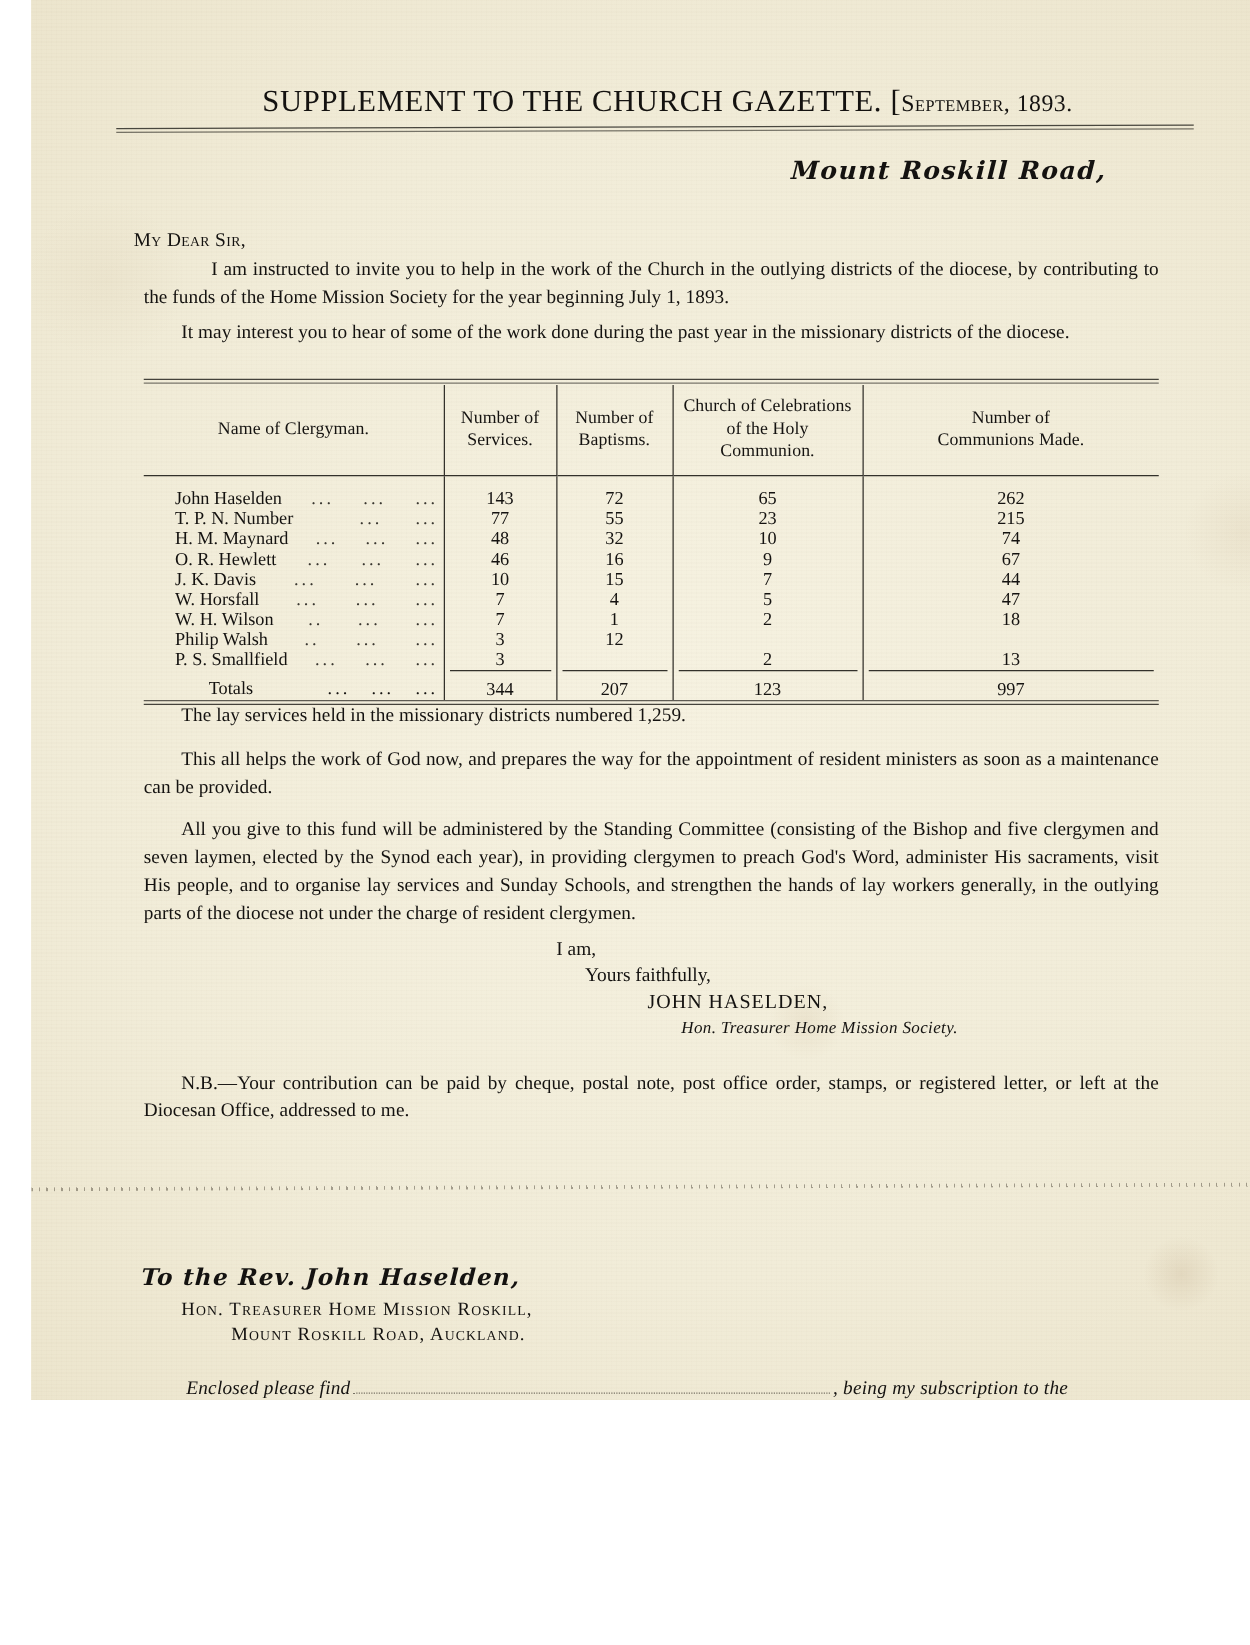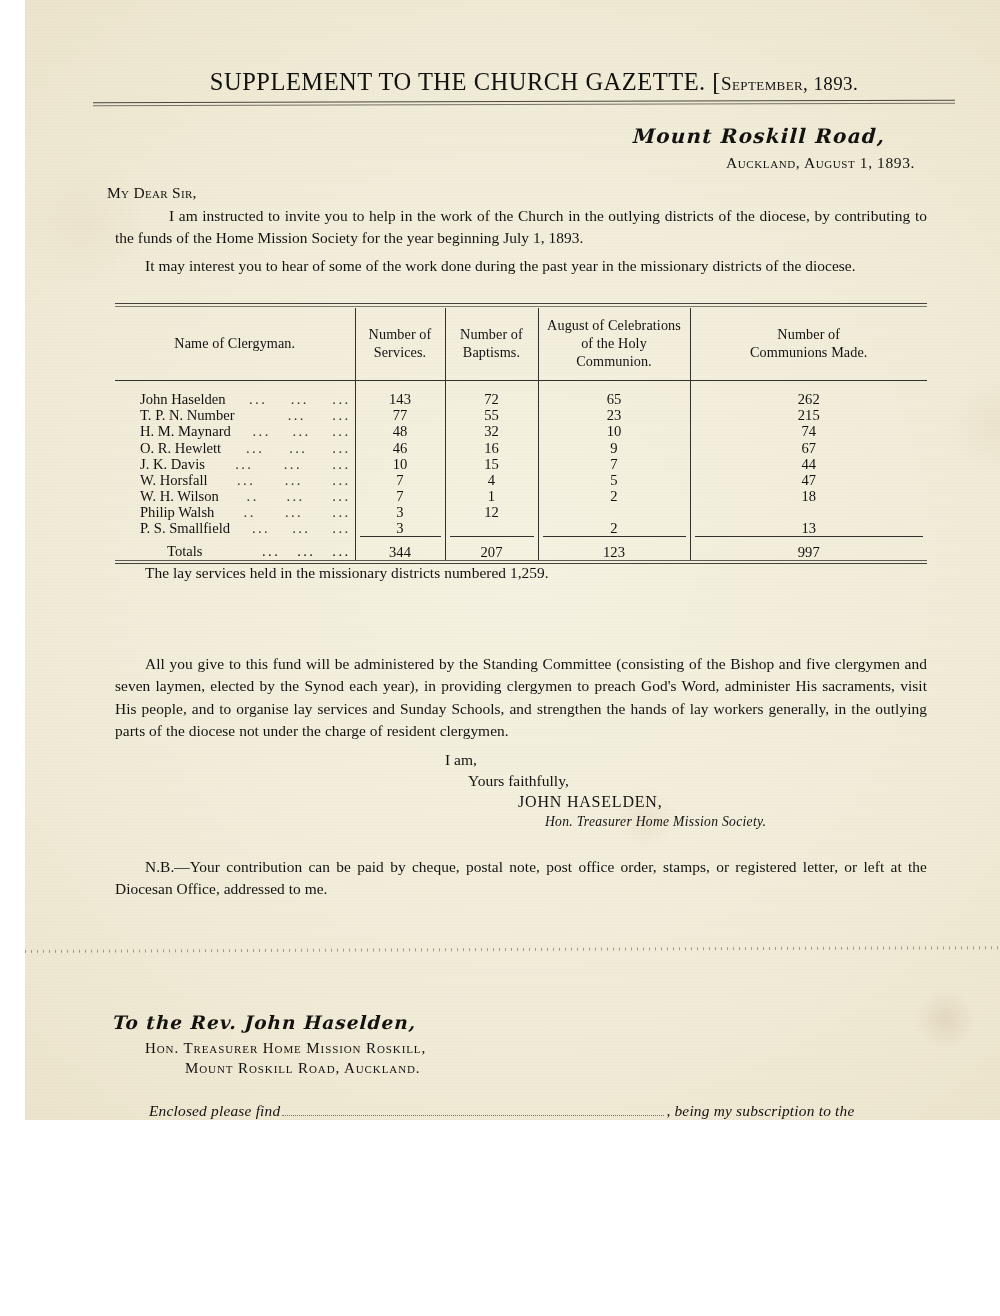--- a/index.html
+++ b/index.html
@@ -321,21 +321,20 @@
 <div class="page">
   <div class="paper-grain"></div>
 
   <div class="masthead">
     <div class="masthead-title"><span>SUPPLEMENT TO THE CHURCH GAZETTE. [</span><span class="small-caps sc">September, 1893.</span></div>
   </div>
   <div class="rule-double masthead-rule"></div>
 
   <div class="addr-block">
     <span class="addr-place">Mount Roskill Road,</span>
-    <span class="addr-city sc">Auckland, August 1, 1893.</span>
   </div>
 
   <div class="salutation sc">My Dear Sir,</div>
   <div class="body-p p-intro">I am instructed to invite you to help in the work of the Church in the outlying districts of the diocese, by contributing to the funds of the Home Mission Society for the year beginning July 1, 1893.</div>
   <div class="body-p p-interest">It may interest you to hear of some of the work done during the past year in the missionary districts of the diocese.</div>
 
   <div class="tbl-wrap">
     <div class="tbl-rule-top"></div>
     <table class="gaz">
       <colgroup>
@@ -343,21 +342,21 @@
           <col class="col-serv">
           <col class="col-bapt">
           <col class="col-comm">
           <col class="col-made">
       </colgroup>
       <thead>
         <tr>
           <th><span>Name of Clergyman.</span></th>
           <th><span>Number of</span><br><span>Services.</span></th>
           <th><span>Number of</span><br><span>Baptisms.</span></th>
-          <th><span>August of Celebrations</span><br><span>of the Holy Communion.</span></th>
+          <th><span>Church of Celebrations</span><br><span>of the Holy Communion.</span></th>
           <th><span>Number of</span><br><span>Communions Made.</span></th>
         </tr>
       </thead>
       <tbody>
         <tr>
           <td class="col-name names-cell" id="names-cell">
               <div class="name-row">
                 <span class="nm">John Haselden</span>
                 <span class="leader dots-a">...</span>
                 <span class="leader">...</span>
@@ -478,20 +477,21 @@
           <td class="col-made">
               <div class="tl-inner" style="text-align:center"><span>997</span></div>
             </td>
         </tr>
       </tbody>
     </table>
     <div class="tbl-rule-bot"></div>
   </div>
 
   <div class="body-p p-lay">The lay services held in the missionary districts numbered 1,259.</div>
+  <div class="body-p p-helps">This all helps the work of God now, and prepares the way for the appointment of resident ministers as soon as a maintenance can be provided.</div>
   <div class="body-p p-all">All you give to this fund will be administered by the Standing Committee (consisting of the Bishop and five clergymen and seven laymen, elected by the Synod each year), in providing clergymen to preach God's Word, administer His sacraments, visit His people, and to organise lay services and Sunday Schools, and strengthen the hands of lay workers generally, in the outlying parts of the diocese not under the charge of resident clergymen.</div>
 
   <div class="sig sig-iam">I am,</div>
   <div class="sig sig-yours">Yours faithfully,</div>
   <div class="sig sig-name">JOHN HASELDEN,</div>
   <div class="sig sig-role">Hon. Treasurer Home Mission Society.</div>
 
   <div class="body-p p-nb">N.B.—Your contribution can be paid by cheque, postal note, post office order, stamps, or registered letter, or left at the Diocesan Office, addressed to me.</div>
 
   <div class="perforation"></div>

